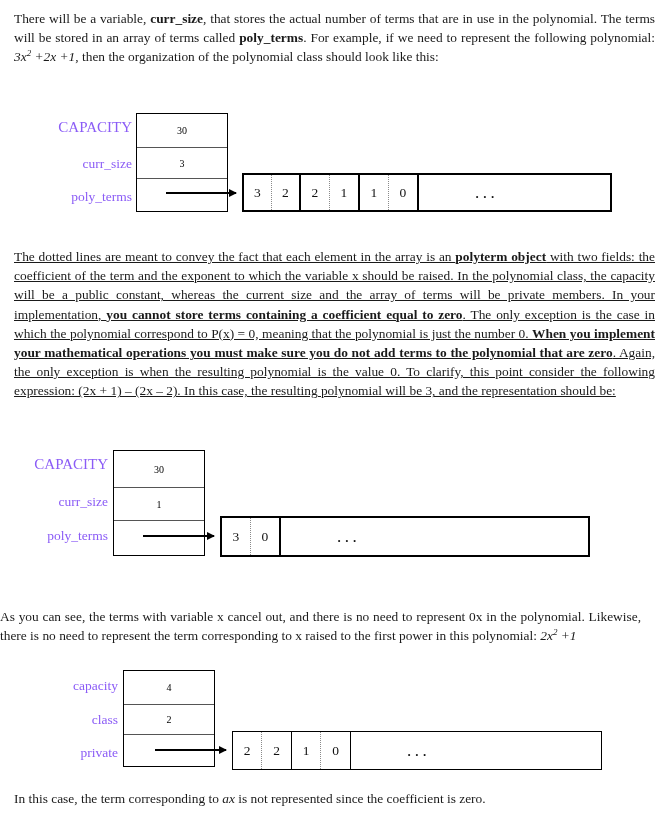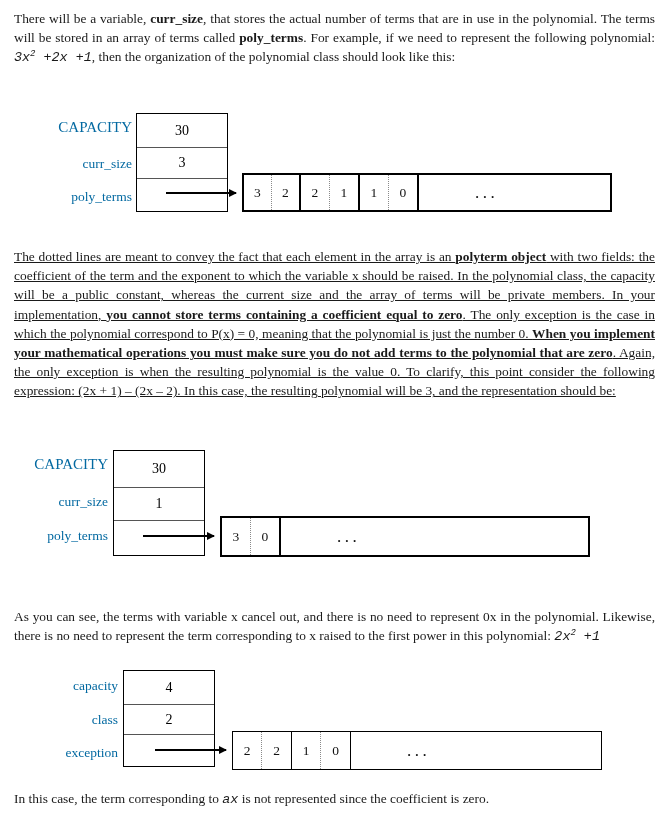--- a/index.html
+++ b/index.html
@@ -18,54 +18,54 @@
 
   
   .para {
     position: absolute;
     text-align: justify;
     font-size: 13.4px;
     line-height: 19.2px;
     color: #1a1a1a;
   }
   .para b { font-weight: bold; }
-  .mathi { font-style: italic; font-family: Liberation Mono, monospace; }
+  .mathi { font-style: italic; font-family: Liberation Serif, serif; }
   sup.exp { font-size: 9px; vertical-align: super; line-height: 0; font-style: italic; }
 
   #para-intro   { left: 14px; top: 9px;   width: 641px; }
   #para-dotted  { left: 14px; top: 247px; width: 641px; text-decoration: underline; }
-  #para-cancel  { left: 14px; top: 607px; width: 641px; }
+  #para-cancel  { left: 0; top: 607px; width: 641px; }
   #para-final   { left: 14px; top: 789px; width: 641px; text-align: left; }
 
   
   .diagram { position: absolute; }
 
   .obj-box {
     position: absolute;
     border: 1.4px solid #000;
     box-sizing: border-box;
     background: #fff;
   }
   .obj-row {
     position: absolute;
     left: 0;
     right: 0;
     box-sizing: border-box;
     display: flex;
     align-items: center;
     justify-content: center;
-    font-size: 14px;
+    font-size: 10px;
   }
   .obj-row.div-bottom { border-bottom: 1.3px solid #555; }
 
   .field-label {
     position: absolute;
     text-align: right;
     font-size: 13.5px;
-    color: #0369a1;
+    color: #8b5cf6;
     white-space: nowrap;
   }
   .field-label.big { font-size: 15px; }
 
   
   .arrow {
     position: absolute;
     height: 2px;
     background: #000;
   }
@@ -181,21 +181,21 @@
     <div class="ellipsis-cell">...</div>
   </div>
 </div>
 
 <div class="para" id="para-cancel"><span>As you can see, the terms with variable x cancel out, and there is no need to represent 0x in the polynomial. Likewise, there is no need to represent the term corresponding to x raised to the first power in this polynomial: </span><span class="mathi">2<i>x</i><sup class="exp">2</sup> +1</span></div>
 
 <div class="diagram">
 
   <div class="field-label" style="left:10px; top:678px; width:108px;">capacity</div>
   <div class="field-label" style="left:10px; top:712px; width:108px;">class</div>
-  <div class="field-label" style="left:10px; top:745px; width:108px;">exception</div>
+  <div class="field-label" style="left:10px; top:745px; width:108px;">private</div>
 
   <div class="obj-box" style="left:123px; top:670px; width:92px; height:97px; border-width:1.1px;">
     <div class="obj-row div-bottom" style="top:0px; height:34px;">4</div>
     <div class="obj-row div-bottom" style="top:34px; height:30px;">2</div>
     <div class="obj-row" style="top:64px; height:31px;"></div>
   </div>
 
   <div class="arrow" style="left:155px; top:749px; width:71px;"></div>
 
   <div class="arr-box thin" style="left:232px; top:731px; width:370px; height:39px;">

